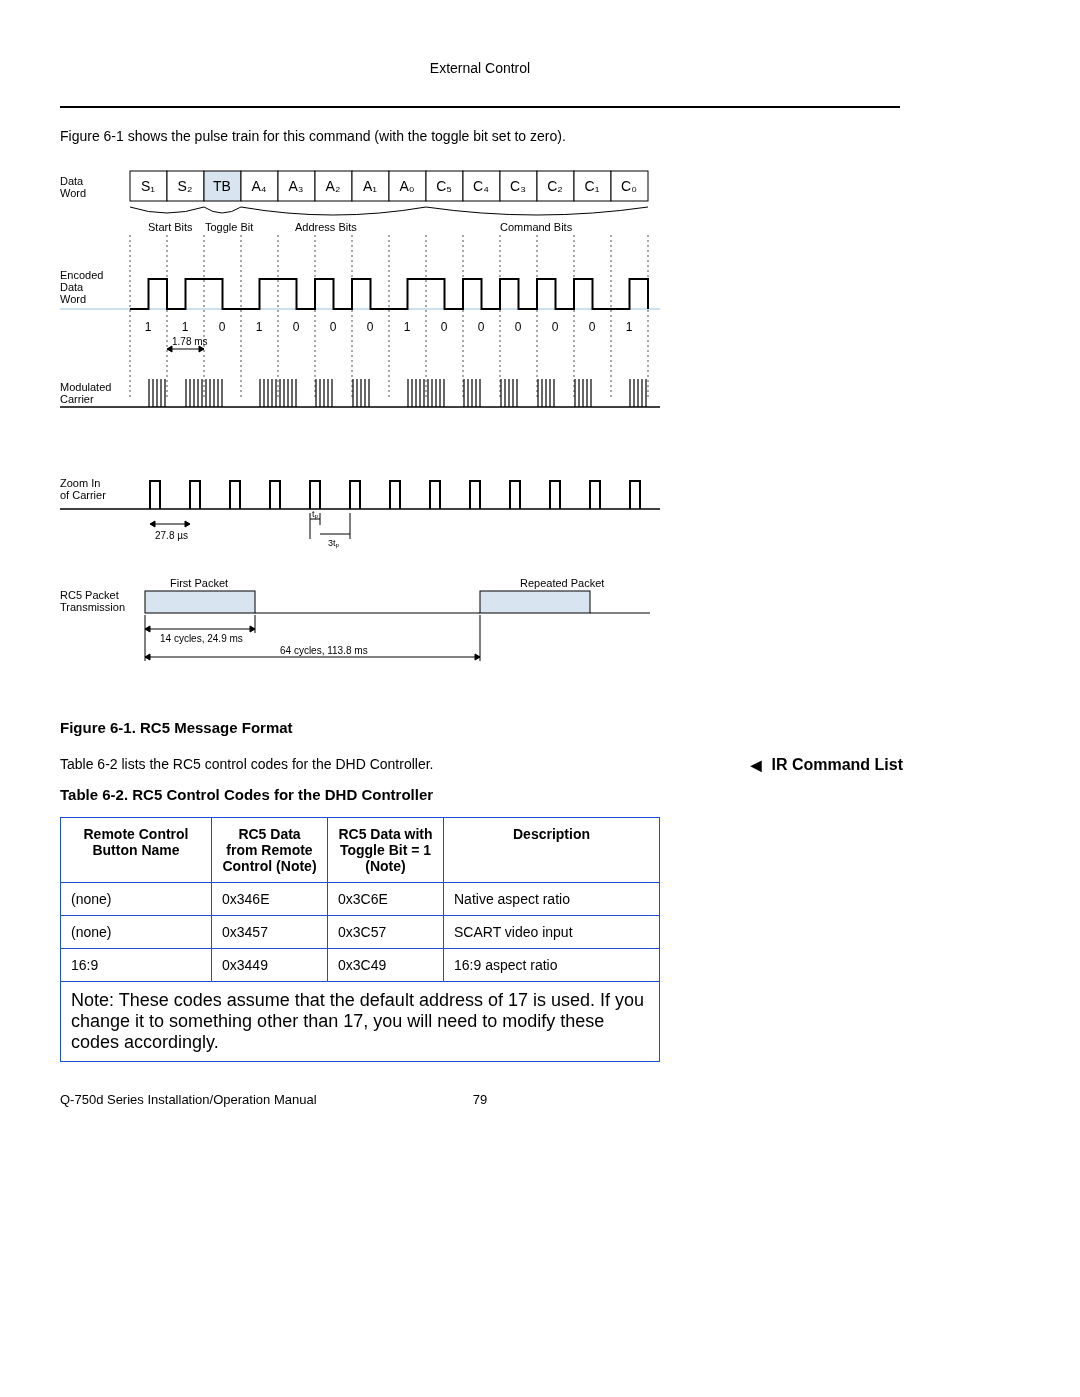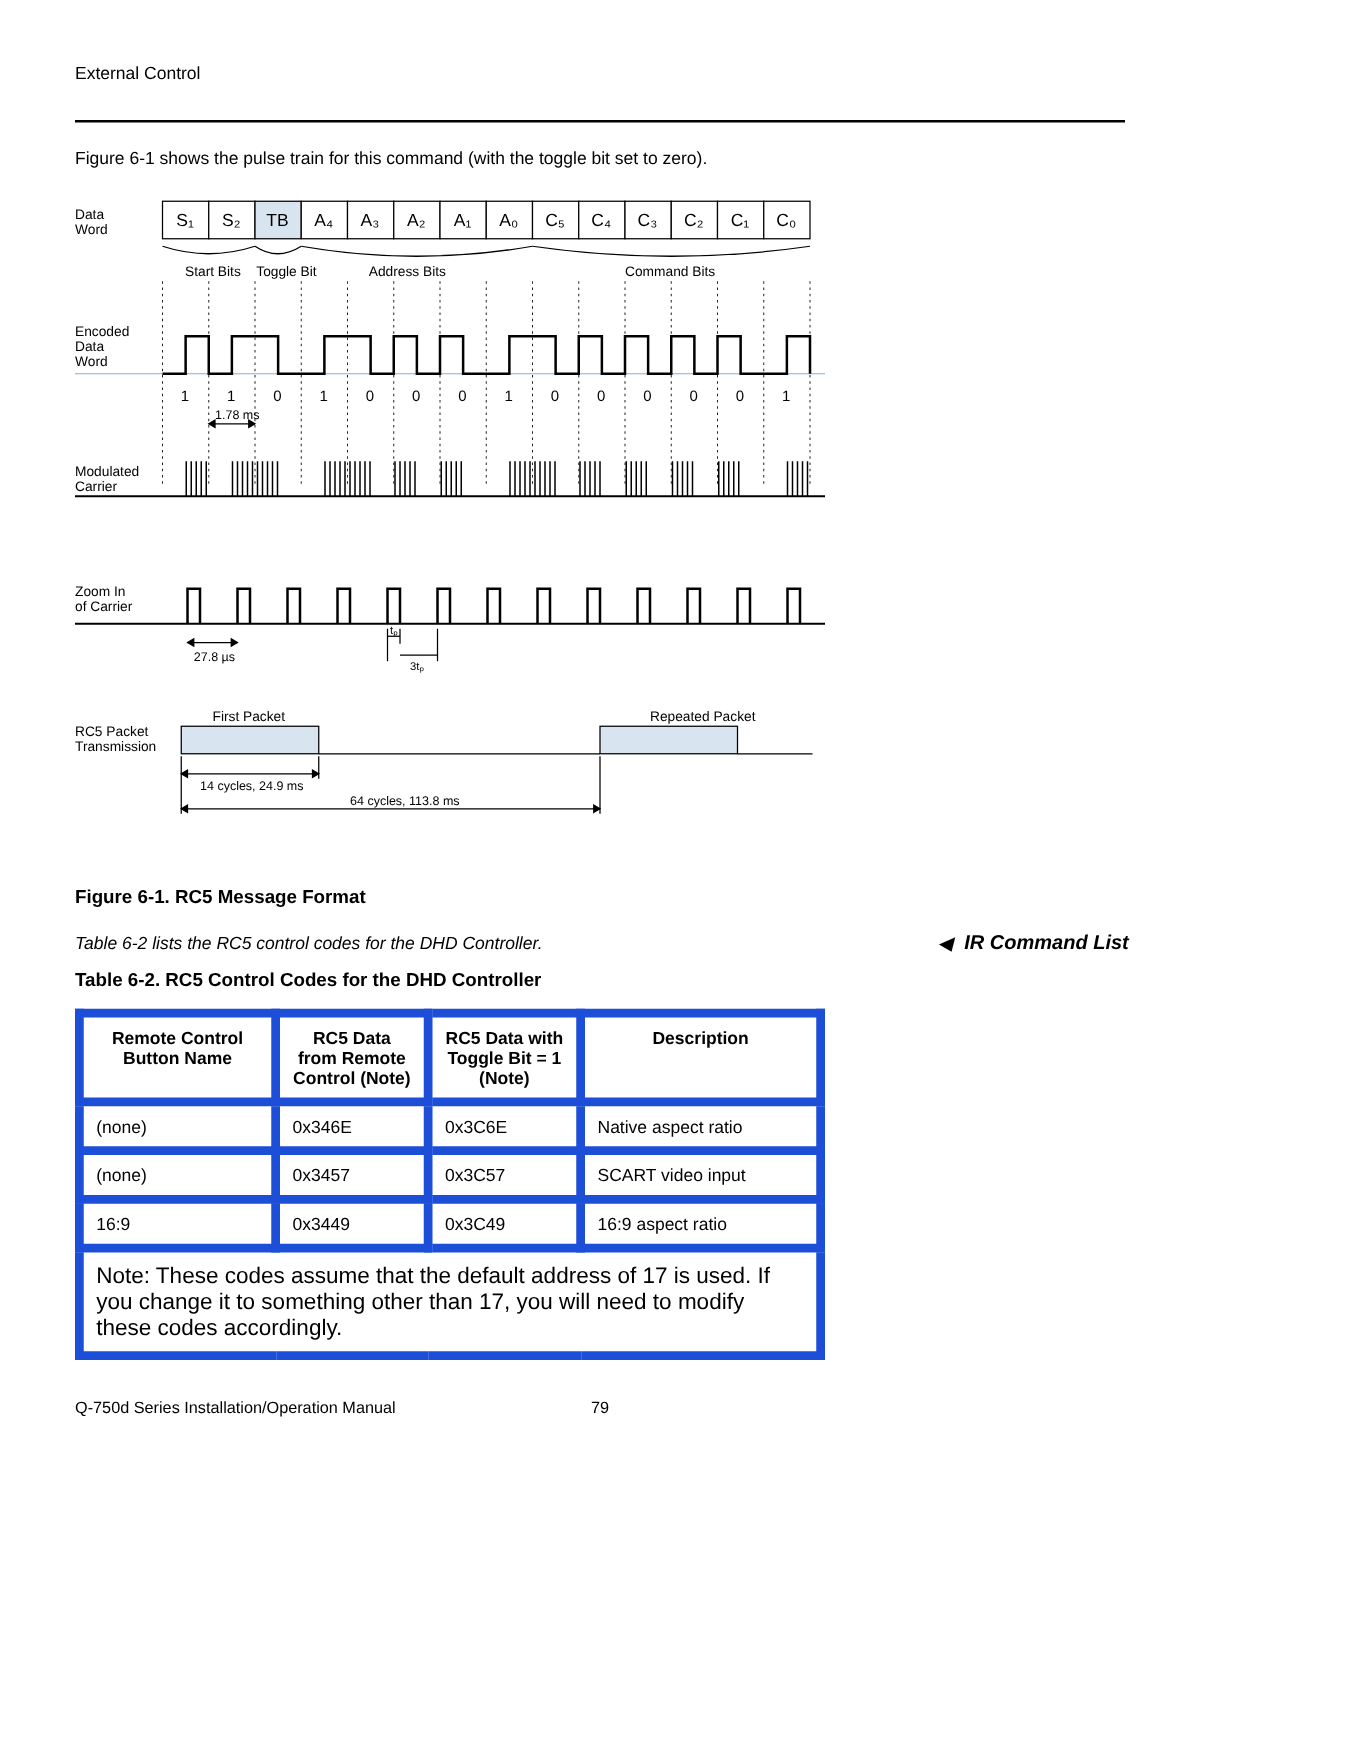--- a/index.html
+++ b/index.html
@@ -5,38 +5,38 @@
   body {
     font-family: Arial, Helvetica, sans-serif;
     font-size: 14px;
     color: #000;
     background: #fff;
     margin: 0;
     padding: 50px 60px 30px 60px;
     width: 960px;
     box-sizing: border-box;
   }
-  .header-area { text-align: left; font-size: 14px; margin-bottom: 30px; }
+  .header-area { text-align: center; font-size: 14px; margin-bottom: 30px; margin-top: 10px; }
   .body-line { border-top: 2px solid #000; margin-bottom: 20px; }
   .intro { font-size: 14px; margin-bottom: 25px; }
   .diagram { margin: 0 0 30px 0; }
   svg { display: block; }
   .fig-caption { font-size: 15px; font-weight: bold; margin: 18px 0 20px 0; }
-  .ref-para { font-size: 14px; margin-bottom: 14px; position: relative; font-style: italic; }
+  .ref-para { font-size: 14px; margin-bottom: 14px; position: relative; }
   .side-note { position: absolute; right: -3px; top: 0; font-weight: bold; font-size: 16px; }
   .side-note::before { content: "◀ "; font-size: 14px; margin-right: 6px; }
   .tbl-title { font-size: 15px; font-weight: bold; margin: 0 0 14px 0; }
   table.codes {
     border-collapse: collapse;
     width: 600px;
     font-size: 14px;
     margin-bottom: 30px;
   }
   table.codes th, table.codes td {
-    border: 7px solid #1d4ed8;
+    border: 1px solid #1d4ed8;
     padding: 8px 10px;
     text-align: left;
     vertical-align: top;
   }
   table.codes th { font-weight: bold; text-align: center; }
   .note-row td { font-size: 18px; }
   .footer { display: flex; justify-content: space-between; font-size: 13px; }
   .footer .pg { position: absolute; left: 50%; transform: translateX(-50%); }
 </style>
 </head>

